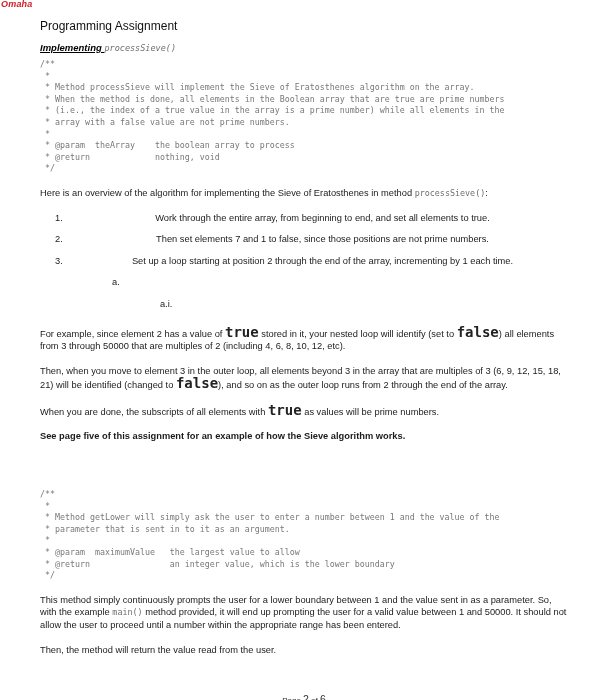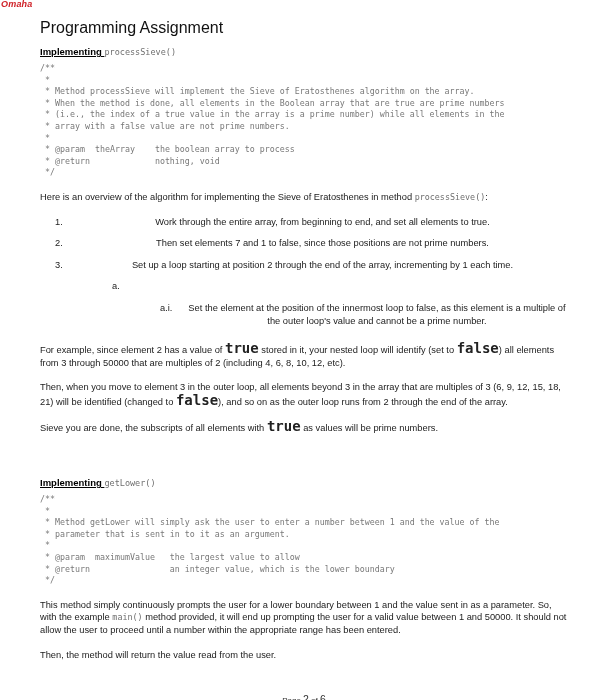--- a/index.html
+++ b/index.html
@@ -11,22 +11,22 @@
     color: #1b1b1b;
     position: relative;
     overflow: hidden;
   }
   .sheet { position: absolute; inset: 0; padding: 17px 38px 0 40px; }
   .logo {
     position: absolute; top: -1px; left: 1px;
     color: #cf2027; font-size: 9px; font-weight: bold; font-style: italic;
     letter-spacing: .2px;
   }
-  .title { font-size: 16px; color: #111; margin: 2px 0 9px 0; }
-  .heading { font-size: 9.5px; margin: 2px 0 4px 0; }
+  .title { font-size: 12px; color: #111; margin: 2px 0 9px 0; }
+  .heading { font-size: 9.5px; margin: 2px 0 4px 0; font-style: italic; }
   .h-bold { font-weight: bold; text-decoration: underline; color: #000; }
   .h-code { font-family: "DejaVu Sans Mono", "Liberation Mono", monospace; font-size: 8.5px; color: #6f6f6f; }
   .codeblock {
     font-family: "DejaVu Sans Mono", "Liberation Mono", monospace;
     font-size: 8.3px; line-height: 11.6px; color: #787878;
     margin: 6px 0 12px 0; white-space: pre;
   }
   .para { font-size: 9.3px; line-height: 12.6px; margin: 0 0 12px 0; }
   .bold-para { font-weight: bold; }
   .mono { font-family: "DejaVu Sans Mono", "Liberation Mono", monospace; font-size: 8.4px; color: #6f6f6f; }
@@ -81,37 +81,36 @@
     </div>
     <div class="li lvl1">
       <span class="num">3.</span>
       <span class="litext">Set up a loop starting at position 2 through the end of the array, incrementing by 1 each time.</span>
     </div>
     <div class="li lvl2">
       <span class="num">a.</span>
     </div>
     <div class="li lvl3">
       <span class="num">a.i.</span>
-      <span class="litext">Set the element at the position of the innermost loop to false, as this element is a multiple of the outer loop's value and cannot be a prime number.</span>
     </div>
   </div>
 
   <div class="gap-md"></div>
 
   <p class="para"><span>For example, since element 2 has a value of </span><span class="kw">true</span><span> stored in it, your nested loop will identify (set to </span><span class="kw">false</span><span>) all elements from 3 through 50000 that are multiples of 2 (including 4, 6, 8, 10, 12, etc).</span></p>
 
   <p class="para"><span>Then, when you move to element 3 in the outer loop, all elements beyond 3 in the array that are multiples of 3 (6, 9, 12, 15, 18, 21) will be identified (changed to </span><span class="kw">false</span><span>), and so on as the outer loop runs from 2 through the end of the array.</span></p>
 
-  <p class="para"><span>Sieve you are done, the subscripts of all elements with </span><span class="kw">true</span><span> as values will be prime numbers.</span></p>
+  <p class="para"><span>When you are done, the subscripts of all elements with </span><span class="kw">true</span><span> as values will be prime numbers.</span></p>
 
+  <p class="para bold-para">See page five of this assignment for an example of how the Sieve algorithm works.</p>
 
 
   <div class="gap-lg"></div>
 
-  <div class="heading"><span class="h-bold">Implementing </span><span class="h-code">getLower()</span></div>
 
   <pre class="codeblock">/**
  *
  * Method getLower will simply ask the user to enter a number between 1 and the value of the
  * parameter that is sent in to it as an argument.
  *
  * @param  maximumValue   the largest value to allow
  * @return                an integer value, which is the lower boundary
  */</pre>
 

